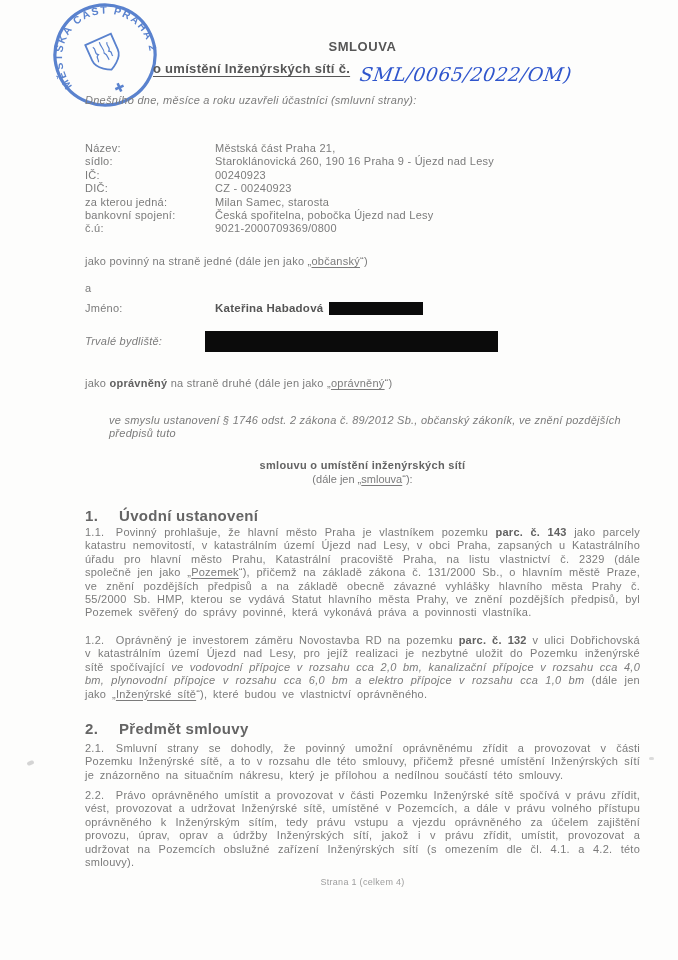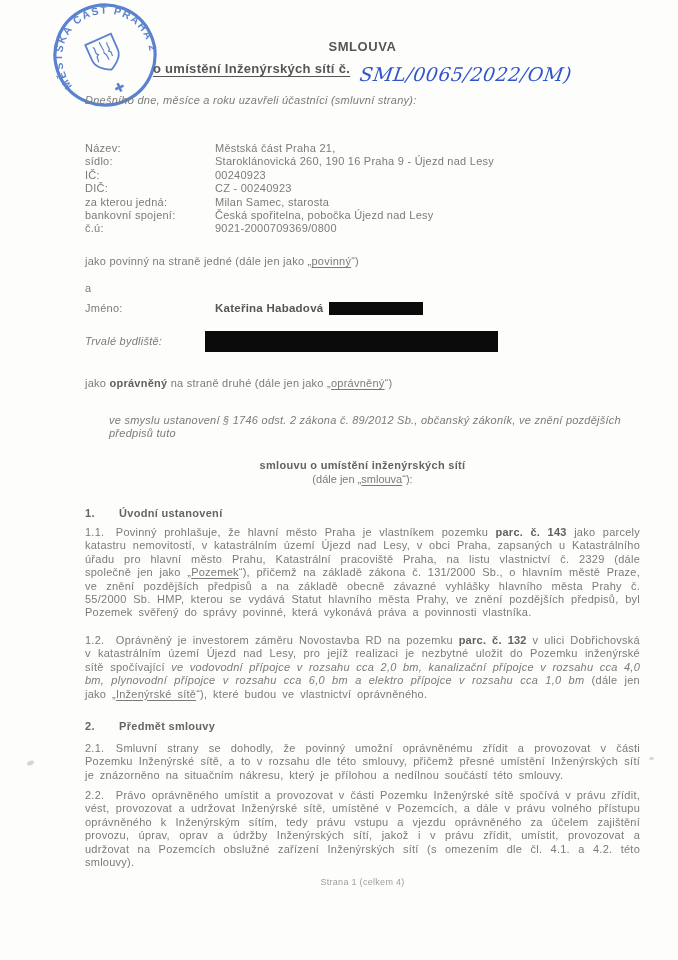--- a/index.html
+++ b/index.html
@@ -60,21 +60,21 @@
   .row-trvale .lbl{flex:0 0 120px;font-style:italic;}
   .redact-2{width:293px;height:21px;background:#0b0b0b;}
 
   .line-opravneny{top:377px;}
   .preamble{top:414px;margin-left:24px;}
 
   .center-head{top:459px;text-align:center;}
   .center-head .l1{font-size:11px;font-weight:700;color:#636363;letter-spacing:.3px;}
   .center-head .l2{font-size:11px;margin-top:2px;}
 
-  .sec-head{font-size:11px;font-weight:700;color:#656565;letter-spacing:.3px;}
+  .sec-head{font-size:15px;font-weight:700;color:#656565;letter-spacing:.3px;}
   .sec-head .num{display:inline-block;min-width:34px;}
   .sec1{top:507px;}
   .p11{top:526px;}
   .p12{top:634px;}
   .sec2{top:720px;}
   .p21{top:742px;}
   .p22{top:789px;}
 
   .footer{top:877px;text-align:center;font-size:9px;color:#9d9d9d;letter-spacing:.3px;}
 
@@ -140,21 +140,21 @@
     <div class="detail-row">
       <span class="lbl">bankovní spojení:</span>
       <span class="val">Česká spořitelna, pobočka Újezd nad Lesy</span>
     </div>
     <div class="detail-row">
       <span class="lbl">č.ú:</span>
       <span class="val">9021-2000709369/0800</span>
     </div>
   </div>
 
-  <div class="abs line-povinny left-text"><span>jako povinný na straně jedné (dále jen jako „</span><span class="run-u">povinný</span><span>“)</span></div>
+  <div class="abs line-povinny left-text"><span>jako povinný na straně jedné (dále jen jako „</span><span class="run-u">občanský</span><span>“)</span></div>
 
   <div class="abs conj left-text">a</div>
 
   <div class="abs row-jmeno left-text">
     <span class="lbl">Jméno:</span>
     <span class="name-bold">Kateřina Habadová</span>
     <span class="redact-1"></span>
   </div>
   <div class="abs row-trvale left-text">
     <span class="lbl">Trvalé bydliště:</span>

